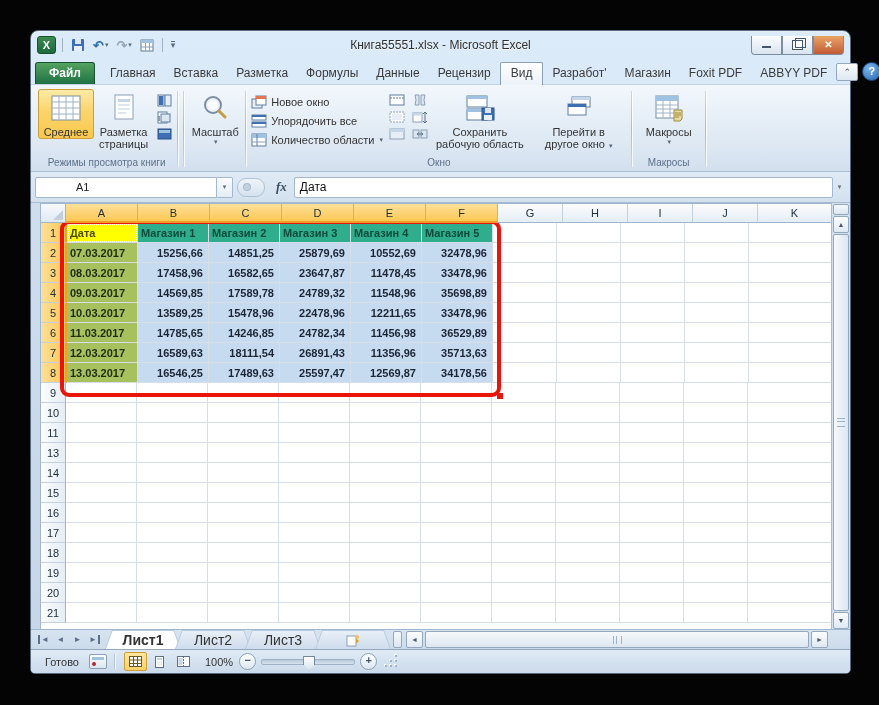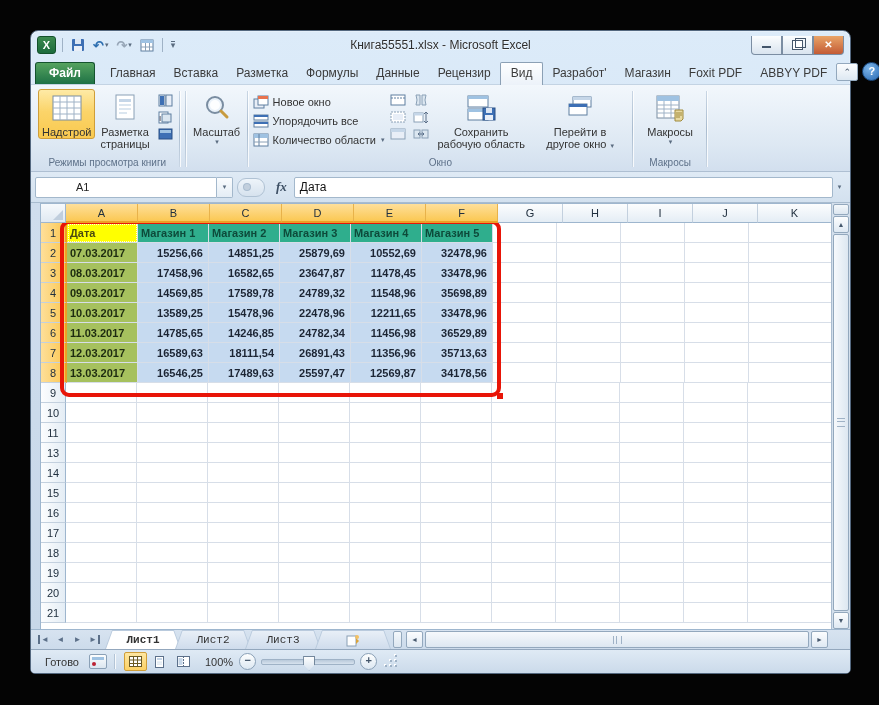--- a/index.html
+++ b/index.html
@@ -111,22 +111,22 @@
   .vtrack{flex:1;margin:0 1px;position:relative;}
   .vthumb{position:absolute;left:0;right:0;top:1px;bottom:1px;background:linear-gradient(90deg,#f6f9fc,#dde7f1);
           border:1px solid #93a8bd;border-radius:2px;display:flex;align-items:center;justify-content:center;}
   .grip-h{width:8px;height:7px;border-top:1px solid #9fb2c6;border-bottom:1px solid #9fb2c6;position:relative;}
   .grip-h:before{content:"";position:absolute;left:0;right:0;top:2px;border-top:1px solid #9fb2c6;}
   
   .tabsrow{height:19px;display:flex;align-items:stretch;background:linear-gradient(#d7e3f0,#ccdbeb);
            border-top:1px solid #9eb6ce;padding-left:4px;}
   .nav{width:17px;display:flex;align-items:center;justify-content:center;font-size:8px;color:#5c7089;}
   .stab{position:relative;min-width:52px;padding:0 12px;display:flex;align-items:center;justify-content:center;
-        font-size:11px;color:#333;clip-path:polygon(7px 0,calc(100% - 7px) 0,100% 100%,0 100%);
-        background:#b9cadd;margin-left:-6px;font-family:Liberation Mono, monospace;}
+        font-size:14px;color:#333;clip-path:polygon(7px 0,calc(100% - 7px) 0,100% 100%,0 100%);
+        background:#b9cadd;margin-left:-6px;}
   .stab .inner{position:absolute;inset:1px 1px 0 1px;clip-path:polygon(6.5px 0,calc(100% - 6.5px) 0,100% 100%,0 100%);
         background:linear-gradient(#e8eff7,#cfdcec);display:flex;align-items:center;justify-content:center;}
   .stab.active .inner{background:#fff;font-weight:bold;}
   .stab.first{margin-left:2px;}
   .instab{width:34px;}
   .tabsplit{width:7px;background:linear-gradient(#f4f8fb,#dce6f0);border:1px solid #93a8bd;border-radius:2px;margin:1px 2px;}
   .hscroll{flex:1;display:flex;align-items:stretch;margin:1px 2px;}
   .hbtn{width:15px;display:flex;align-items:center;justify-content:center;font-size:7px;color:#46586d;
         background:linear-gradient(#fcfdfe,#dfe9f3);border:1px solid #93a8bd;border-radius:2px;}
   .htrack{flex:1;position:relative;margin:0 1px;}
@@ -251,21 +251,21 @@
                 <g stroke="#9fb2c6">
                   <line x1="1" y1="7" x2="29" y2="7"></line>
                   <line x1="1" y1="13" x2="29" y2="13"></line>
                   <line x1="1" y1="19" x2="29" y2="19"></line>
                   <line x1="8" y1="1" x2="8" y2="25"></line>
                   <line x1="15" y1="1" x2="15" y2="25"></line>
                   <line x1="22" y1="1" x2="22" y2="25"></line>
                 </g>
               </svg>
           </div>
-          <div class="blabel">Надстрой</div>
+          <div class="blabel">Среднее</div>
         </div>
         <div class="bigbtn">
           <div class="icon32">
             <svg width="26" height="30" viewBox="0 0 26 30">
                 <rect x="4" y="2" width="18" height="24" fill="#fff" stroke="#8aa0b6"></rect>
                 <rect x="7" y="6" width="12" height="3" fill="#c5d6e8"></rect>
                 <rect x="7" y="11" width="12" height="2" fill="#dbe6f0"></rect>
                 <rect x="7" y="15" width="12" height="2" fill="#dbe6f0"></rect>
                 <rect x="7" y="19" width="8" height="2" fill="#dbe6f0"></rect>
               </svg>

